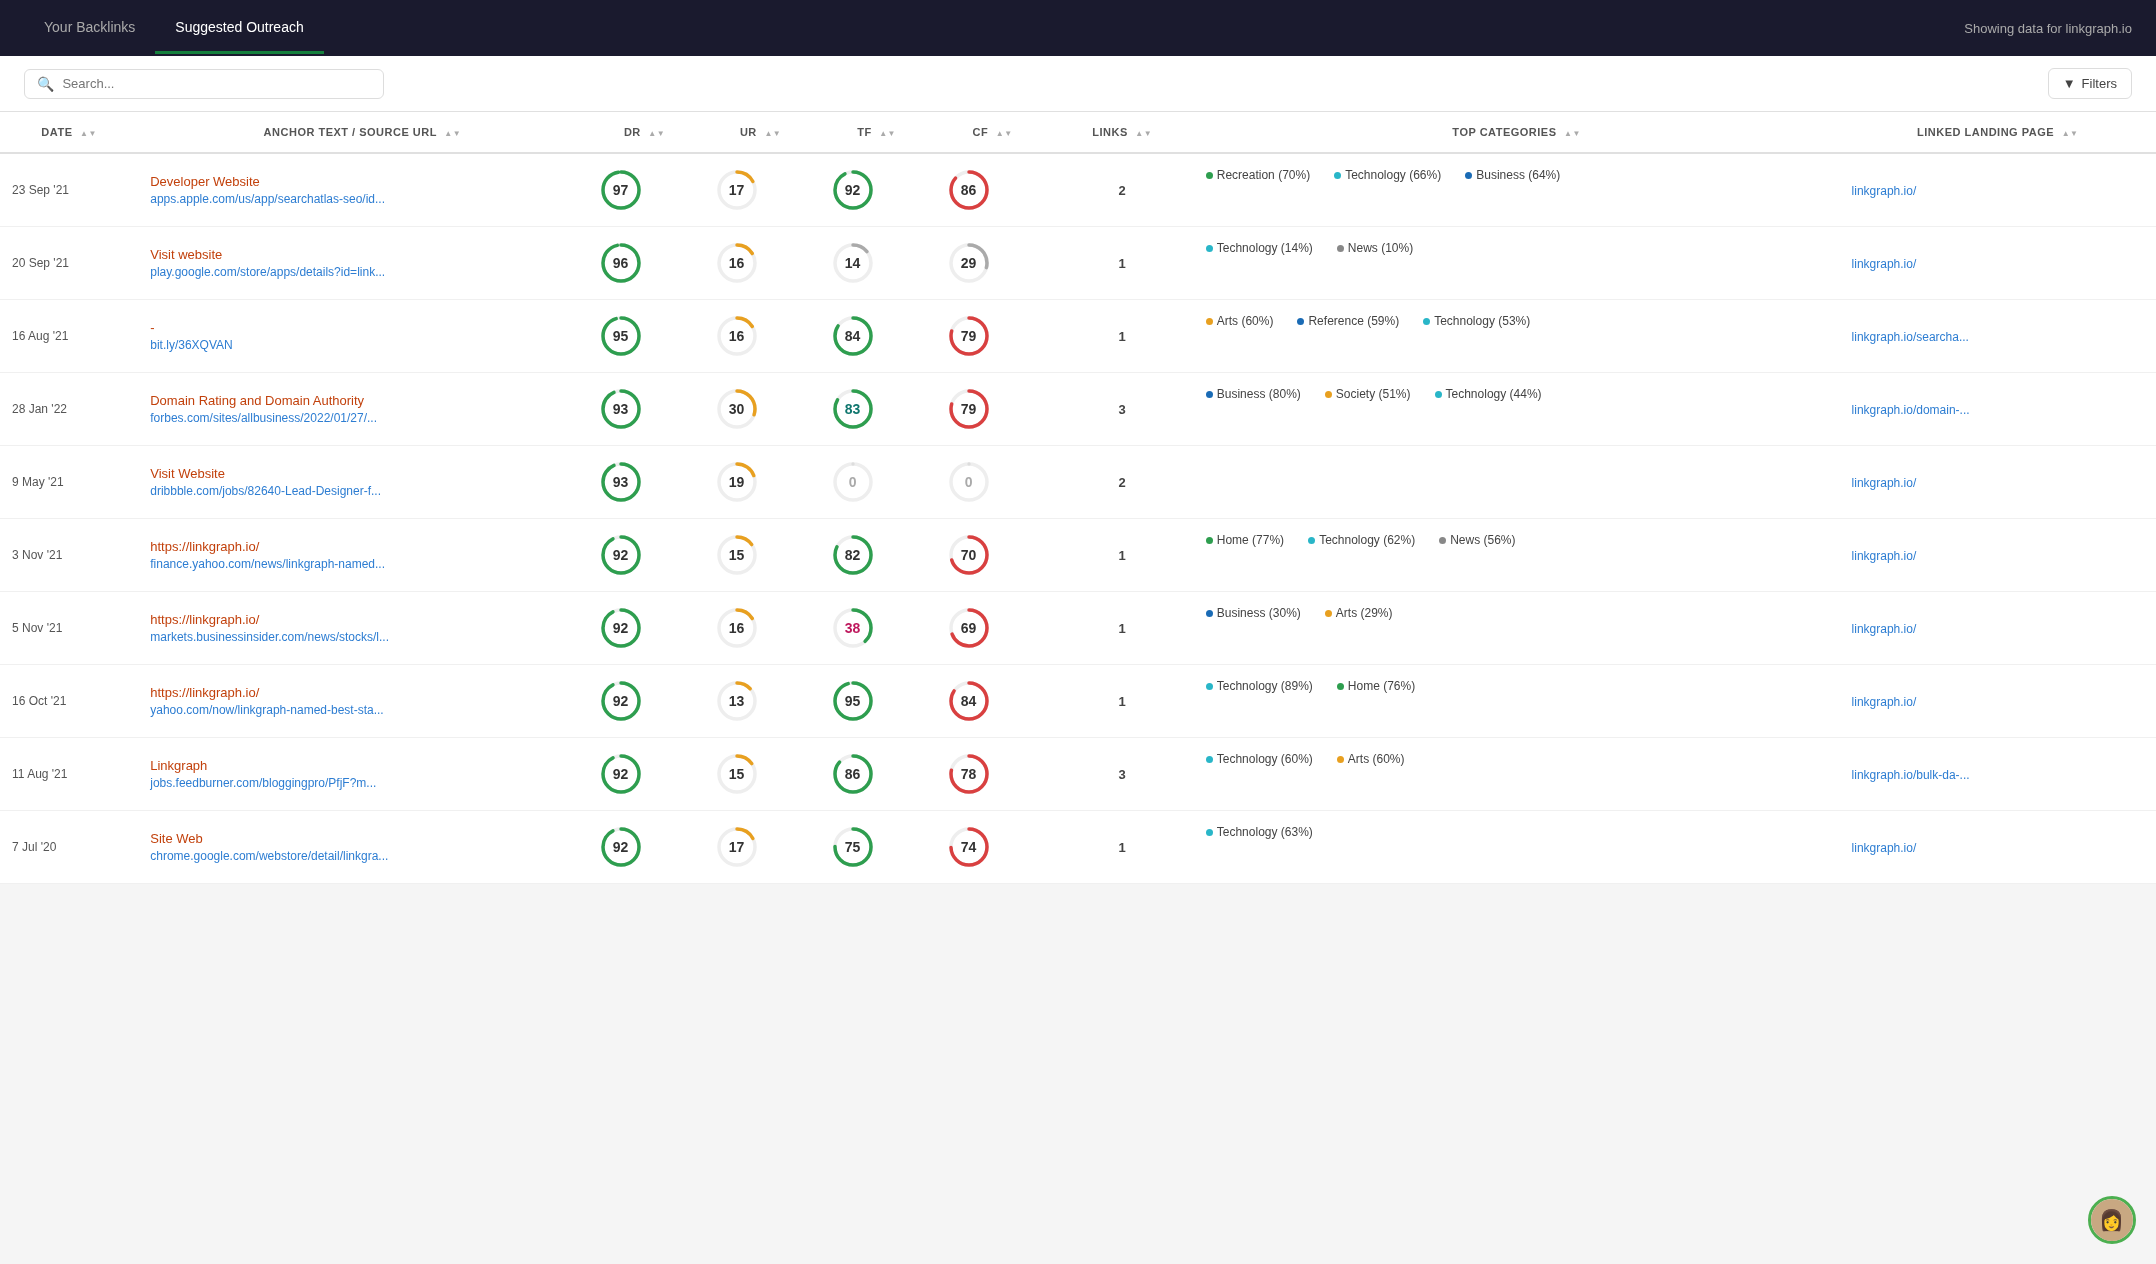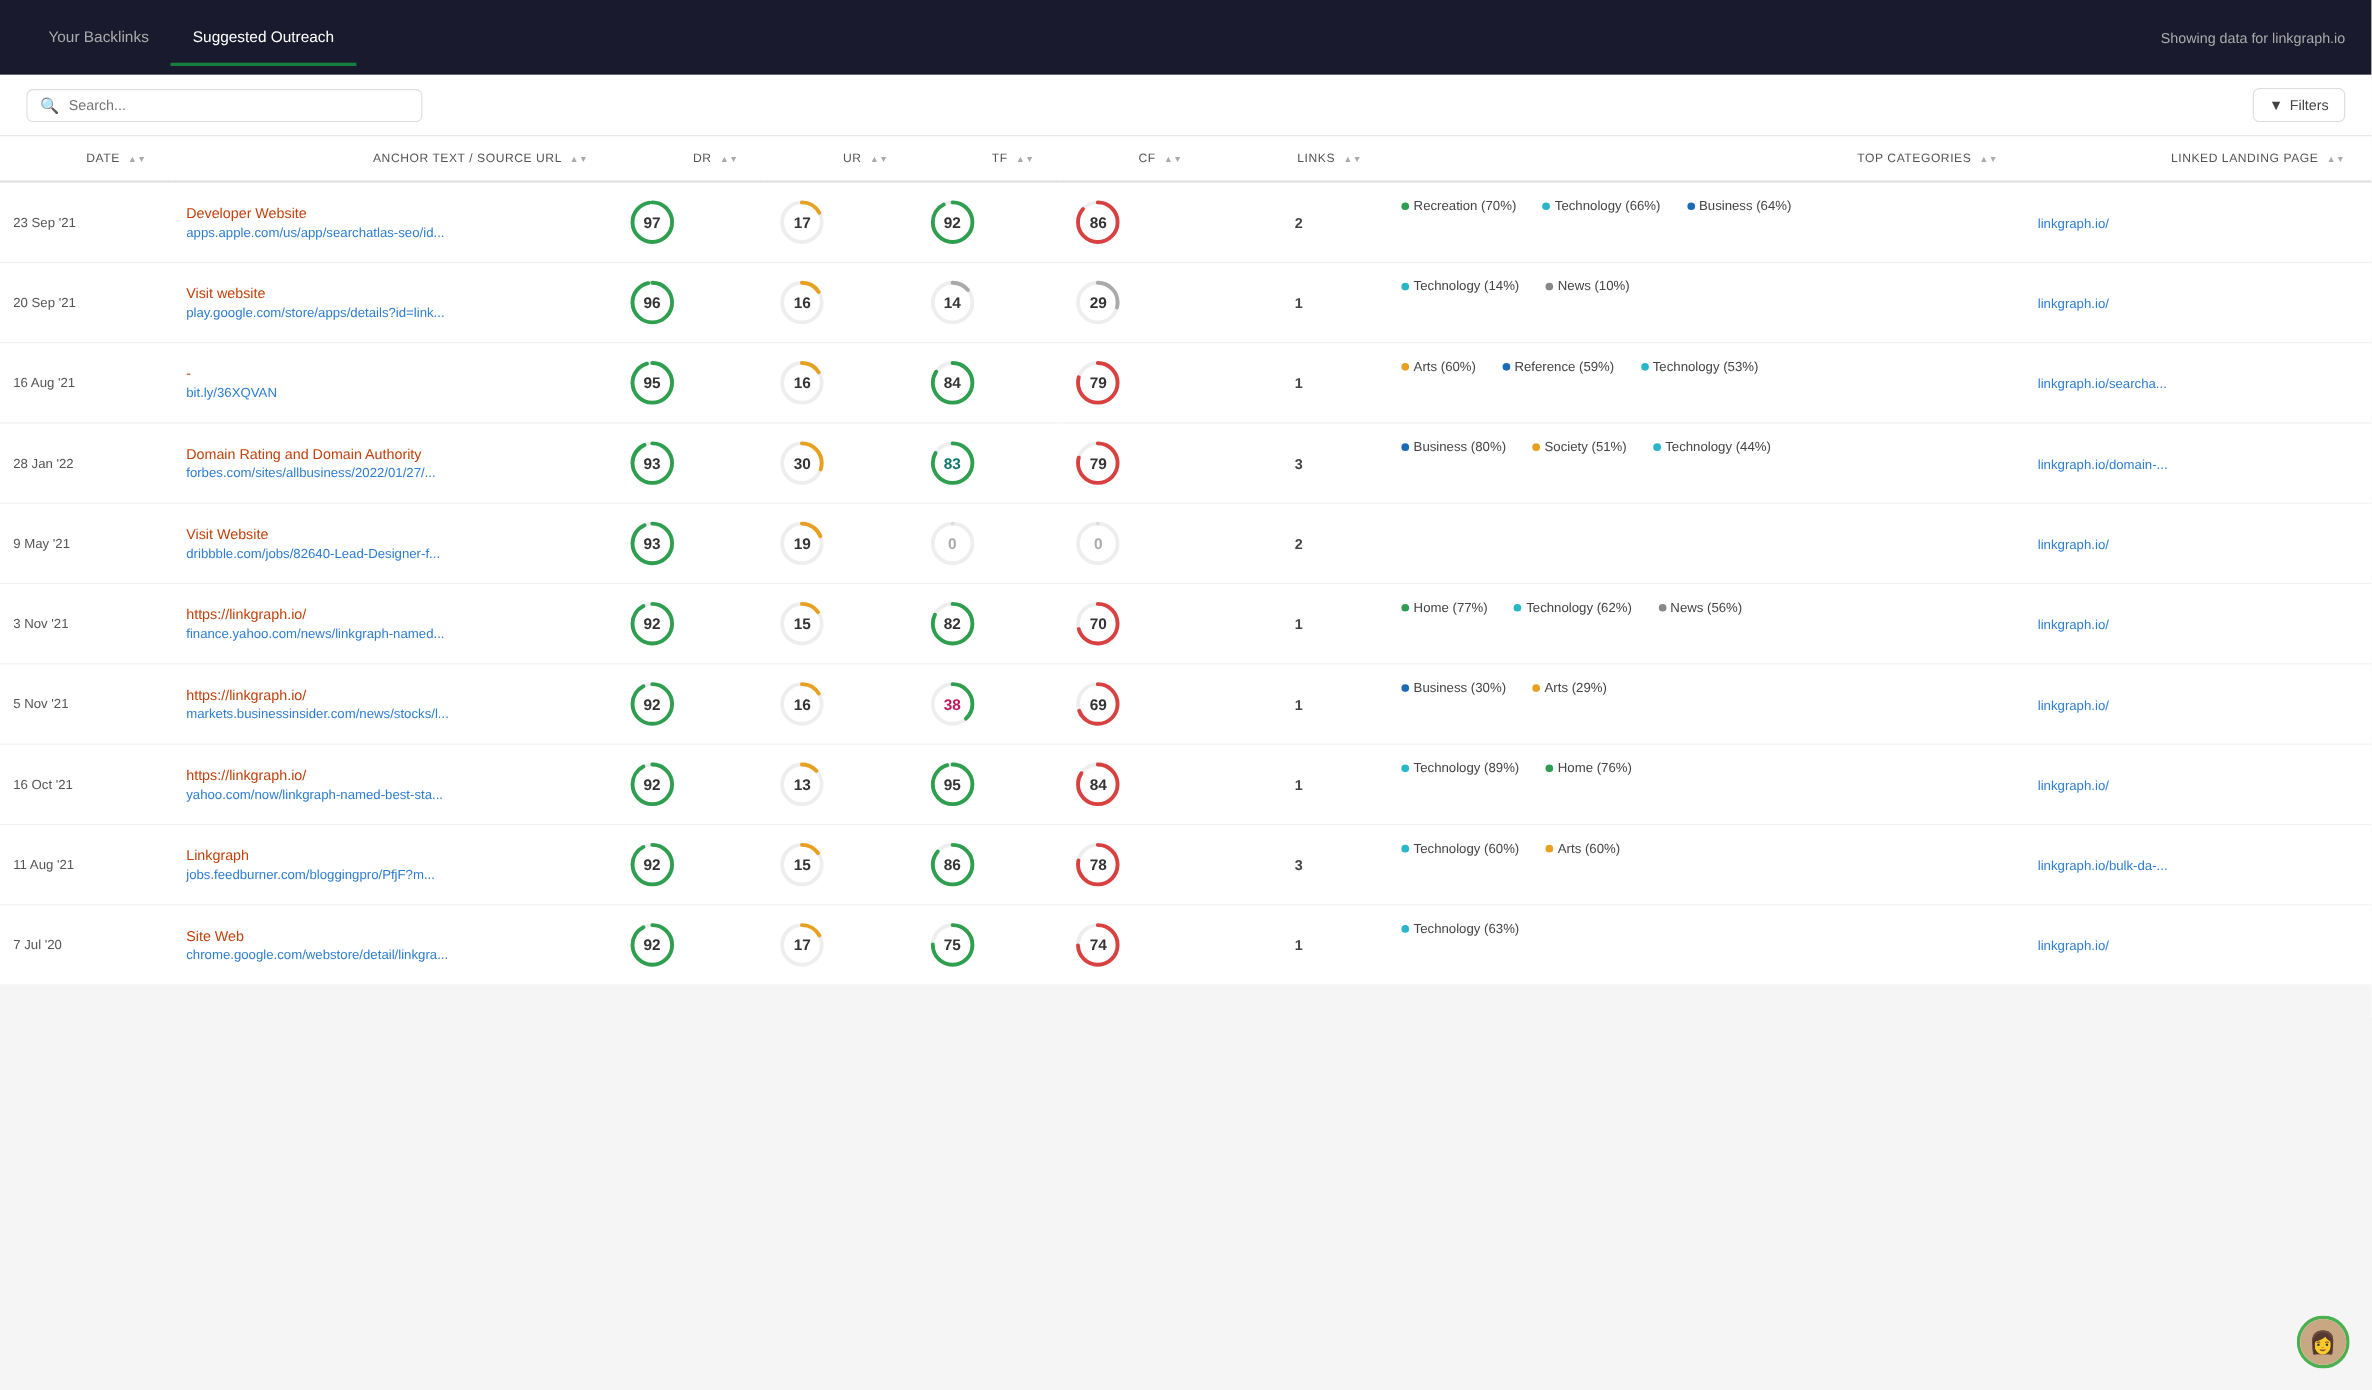--- a/index.html
+++ b/index.html
@@ -1,36 +1,36 @@
 <!DOCTYPE html>
 <html><head>
   <meta charset="utf-8">
   <style>
     * { box-sizing: border-box; margin: 0; padding: 0; }
     body { font-family: -apple-system, BlinkMacSystemFont, 'Segoe UI', sans-serif; background: #f5f5f5; color: #333; font-size: 13px; }
 
     
-    .nav { background: #1a1a2e; display: flex; align-items: center; padding: 0 24px; height: 68px; justify-content: space-between; }
+    .nav { background: #1a1a2e; display: flex; align-items: center; padding: 0 24px; height: 56px; justify-content: space-between; }
     .nav-tabs { display: flex; gap: 0; }
     .nav-tab { color: #aaa; padding: 16px 20px; cursor: pointer; font-size: 14px; border-bottom: 3px solid transparent; }
     .nav-tab.active { color: #fff; border-bottom: 3px solid #15803d; }
     .nav-info { color: #aaa; font-size: 13px; }
 
     
     .toolbar { background: #fff; padding: 12px 24px; display: flex; align-items: center; justify-content: space-between; border-bottom: 1px solid #e0e0e0; }
     .search-wrapper { display: flex; align-items: center; gap: 8px; border: 1px solid #ddd; border-radius: 6px; padding: 6px 12px; width: 360px; background: #fff; }
     .search-icon { color: #aaa; font-size: 14px; }
     .search-input { border: none; outline: none; font-size: 13px; color: #666; width: 100%; }
     .filter-btn { display: flex; align-items: center; gap: 6px; background: #fff; border: 1px solid #ddd; border-radius: 6px; padding: 7px 14px; cursor: pointer; font-size: 13px; color: #444; }
 
     
     .table-container { background: #fff; margin: 0; overflow-x: auto; }
     table { width: 100%; border-collapse: collapse; }
     thead tr { border-bottom: 2px solid #e0e0e0; }
-    thead th { padding: 14px 24px; text-align: right; font-size: 11px; font-weight: 400; color: #555; letter-spacing: 0.5px; text-transform: uppercase; white-space: nowrap; }
+    thead th { padding: 14px 12px; text-align: center; font-size: 11px; font-weight: 700; color: #555; letter-spacing: 0.5px; text-transform: uppercase; white-space: nowrap; }
     thead th .sort-arrows { display: inline-flex; flex-direction: column; margin-left: 4px; color: #aaa; font-size: 8px; }
     tbody tr { border-bottom: 1px solid #f0f0f0; }
     tbody td { padding: 14px 12px; vertical-align: middle; }
 
     .date-cell { color: #555; font-size: 12px; white-space: nowrap; }
     .anchor-cell .anchor-text { font-weight: 500; color: #c2410c; margin-bottom: 2px; }
     .anchor-cell .source-url { color: #2d7dd2; font-size: 12px; text-decoration: none; }
 
     
     .metric-circle { width: 44px; height: 44px; border-radius: 50%; display: flex; align-items: center; justify-content: center; font-weight: 700; font-size: 14px; position: relative; }

